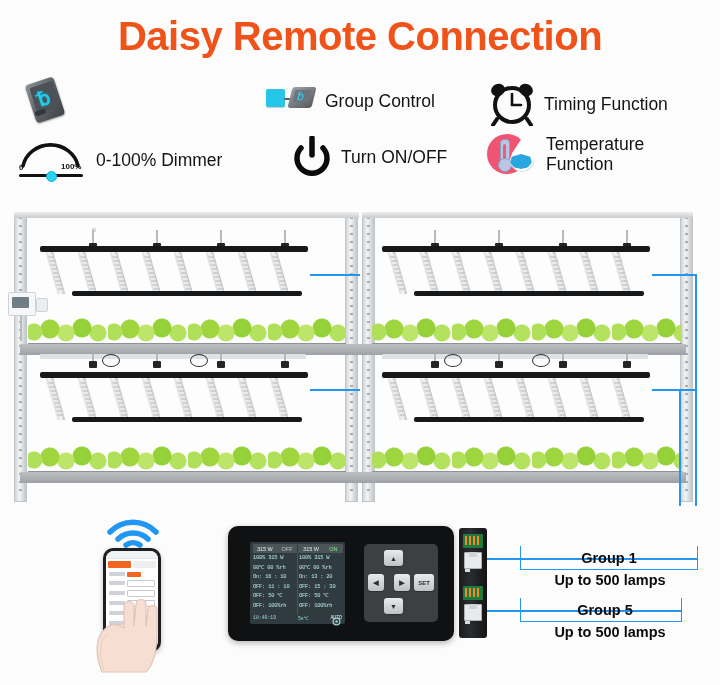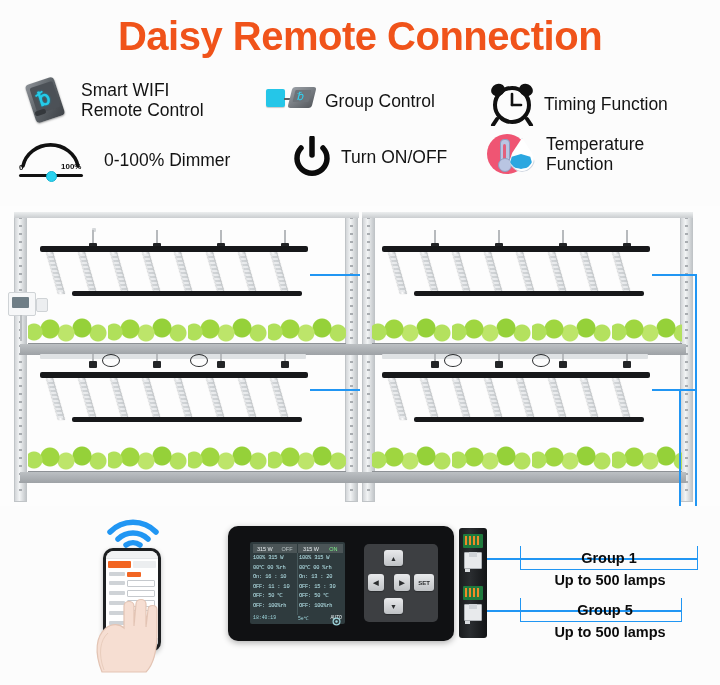--- a/index.html
+++ b/index.html
@@ -235,24 +235,20 @@
 
   <div class="features">
 
     <div class="feat f-wifi">
       <div class="ico ico-phone">
         <div class="body"></div>
           <div class="scr"></div>
           <div class="bt">␢</div>
           <div class="hm"></div>
       </div>
-      <div class="lbl">
-        <div>Smart WIFI</div>
-        <div>Remote Control</div>
-      </div>
     </div>
 
     <div class="feat f-group">
       <div class="ico ico-group">
         <div class="sq"></div>
           <div class="ln"></div>
           <div class="dev"></div>
           <div class="dscr"></div>
           <div class="dbt">␢</div>
       </div>
@@ -277,21 +273,21 @@
     <div class="feat f-dim">
       <div class="ico ico-dim">
         <svg width="66" height="30" viewBox="0 0 66 30" style="position:absolute;left:0;top:0;">
           <path d="M5 28 A28 26 0 0 1 60 28" fill="none" stroke="#111" stroke-width="3.6" stroke-linecap="round"></path>
         </svg>
         <div class="lbl0">0</div>
         <div class="lbl100">100%</div>
         <div class="track"></div>
         <div class="knob"></div>
       </div>
-      <div class="lbl" style="margin-left:14px;">0-100% Dimmer</div>
+      <div class="lbl" style="margin-left:6px;">0-100% Dimmer</div>
     </div>
 
     <div class="feat f-onoff">
       <div class="ico ico-power">
         <svg width="40" height="42" viewBox="0 0 40 42">
           <path d="M9 12 A15 15 0 1 0 31 12" fill="none" stroke="#0b0b0b" stroke-width="5.5" stroke-linecap="round"></path>
           <line x1="20" y1="2" x2="20" y2="19" stroke="#0b0b0b" stroke-width="5.5" stroke-linecap="round"></line>
         </svg>
       </div>
       <div class="lbl">Turn ON/OFF</div>

